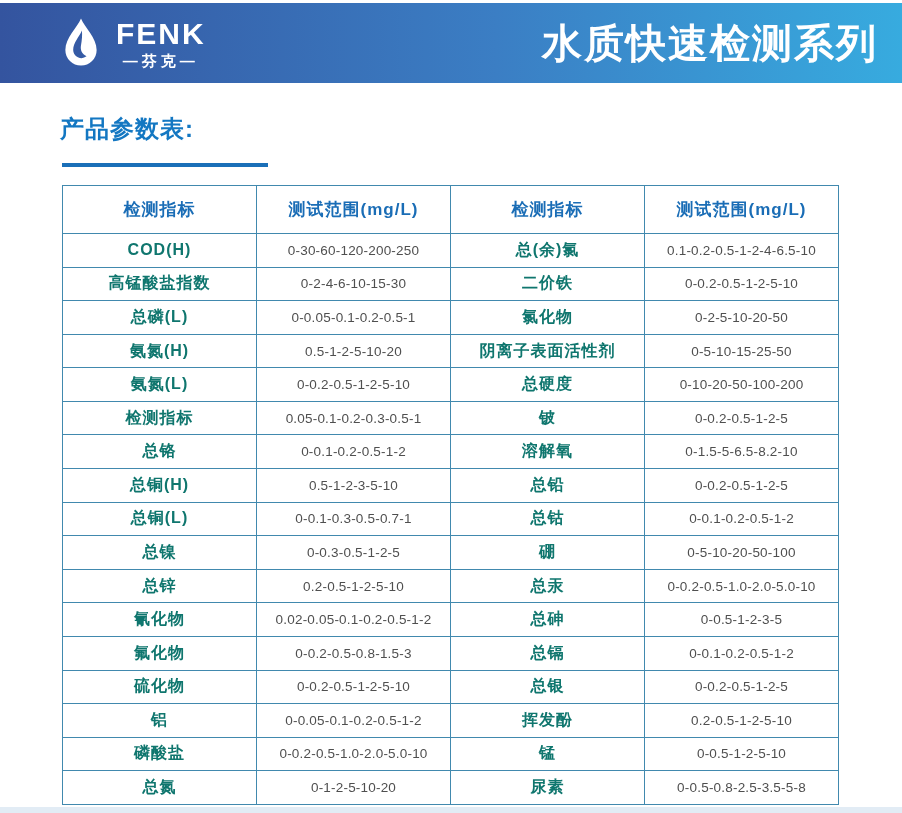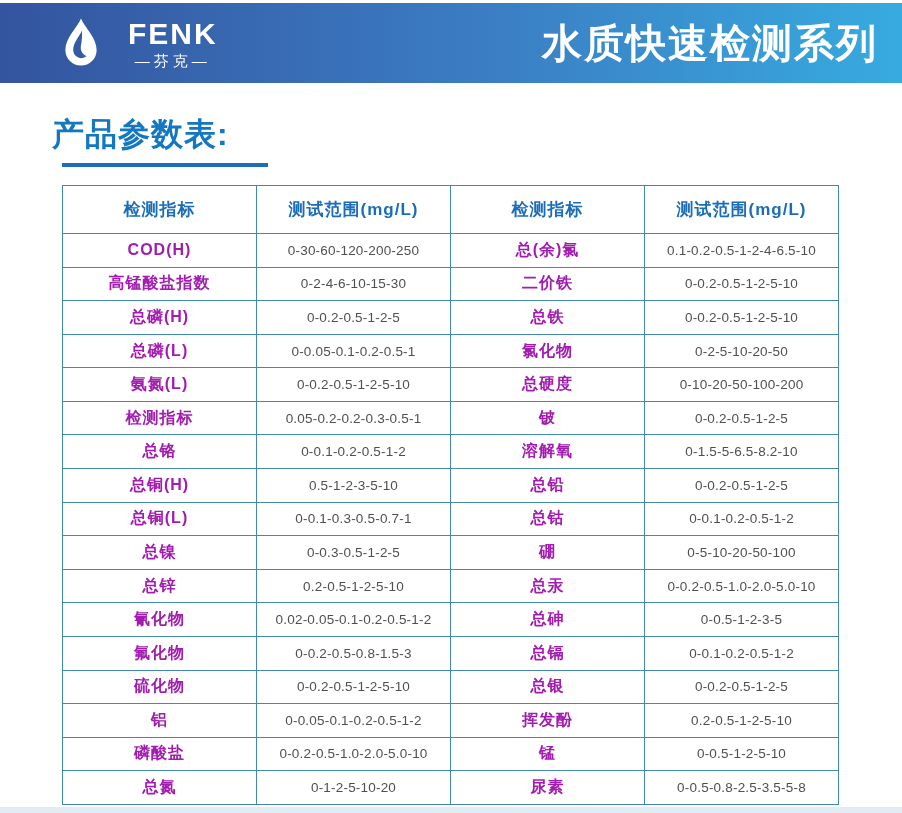--- a/index.html
+++ b/index.html
@@ -7,52 +7,52 @@
               font-family:"Liberation Sans", sans-serif; }
   .stage { position:relative; width:902px; height:813px; background:#ffffff; }
 
   
   .banner {
     position:absolute; left:0; top:3px; width:902px; height:80px;
     background:linear-gradient(90deg,#34549f 0%,#3b7ec4 55%,#37abdf 100%);
     display:flex; align-items:center; justify-content:space-between;
     padding:0 24px 0 58px;
   }
-  .logo { display:flex; align-items:center; gap:24px; }
+  .logo { display:flex; align-items:center; gap:12px; }
   .logo-flame { width:46px; height:64px; display:block; }
   .logo-text { display:flex; flex-direction:column; align-items:center; line-height:1; }
   .logo-name { color:#ffffff; font-weight:bold; font-size:30px; letter-spacing:2px; }
-  .logo-tagline { color:#ffffff; font-size:15px; letter-spacing:4px; margin-top:4px; font-weight:normal;text-align:center; }
+  .logo-tagline { color:#ffffff; font-size:15px; letter-spacing:4px; margin-top:4px; font-weight:bold;text-align:center; }
   .series-title { color:#ffffff; font-weight:bold; font-size:40px; letter-spacing:2px; }
 
   
   .section-title {
-    position:absolute; left:52px; top:113px;
-    color:#1377c2; font-size:32px; font-weight:800; letter-spacing:1px;
+    position:absolute; left:60px; top:113px;
+    color:#1377c2; font-size:24px; font-weight:800; letter-spacing:1px;
   }
   .section-underline {
     position:absolute; left:62px; top:163px; width:206px; height:4px;
     background:#1a6fb8;
   }
 
   
   table.params {
     position:absolute; left:62px; top:185px; width:777px; height:620px;
     border-collapse:collapse; table-layout:fixed; background:#ffffff;
   }
   table.params th, table.params td {
     border:1px solid #4189ae; text-align:center; vertical-align:middle;
     padding:0 4px; overflow:hidden; white-space:nowrap;
   }
   table.params thead tr { height:48px; }
   table.params th {
     color:#1a6db6; font-size:17px; font-weight:bold; letter-spacing:1px;
   }
   td.cell-indicator {
-    color:#a21caf; font-size:16px; font-weight:bold; letter-spacing:1px;
+    color:#0f766e; font-size:16px; font-weight:bold; letter-spacing:1px;
   }
   td.cell-range {
     color:#4f4f4f; font-size:13.5px; font-weight:normal; letter-spacing:0.2px;margin-left:37px;
   }
 
   
   .bottom-strip {
     position:absolute; left:0; bottom:0; width:902px; height:6px;
     background:#e2ecf5;
   }
@@ -95,40 +95,40 @@
           <td class="cell-indicator">总(余)氯</td>
           <td class="cell-range">0.1-0.2-0.5-1-2-4-6.5-10</td>
         </tr>
         <tr>
           <td class="cell-indicator">高锰酸盐指数</td>
           <td class="cell-range">0-2-4-6-10-15-30</td>
           <td class="cell-indicator">二价铁</td>
           <td class="cell-range">0-0.2-0.5-1-2-5-10</td>
         </tr>
         <tr>
-          <td class="cell-indicator">总磷(H)</td>
-          <td class="cell-range">0-0.2-0.5-1-2-5</td>
-          <td class="cell-indicator">总铁</td>
-          <td class="cell-range">0-0.2-0.5-1-2-5-10</td>
-        </tr>
-        <tr>
           <td class="cell-indicator">总磷(L)</td>
           <td class="cell-range">0-0.05-0.1-0.2-0.5-1</td>
           <td class="cell-indicator">氯化物</td>
           <td class="cell-range">0-2-5-10-20-50</td>
         </tr>
         <tr>
+          <td class="cell-indicator">氨氮(H)</td>
+          <td class="cell-range">0.5-1-2-5-10-20</td>
+          <td class="cell-indicator">阴离子表面活性剂</td>
+          <td class="cell-range">0-5-10-15-25-50</td>
+        </tr>
+        <tr>
           <td class="cell-indicator">氨氮(L)</td>
           <td class="cell-range">0-0.2-0.5-1-2-5-10</td>
           <td class="cell-indicator">总硬度</td>
           <td class="cell-range">0-10-20-50-100-200</td>
         </tr>
         <tr>
           <td class="cell-indicator">检测指标</td>
-          <td class="cell-range">0.05-0.2-0.2-0.3-0.5-1</td>
+          <td class="cell-range">0.05-0.1-0.2-0.3-0.5-1</td>
           <td class="cell-indicator">铍</td>
           <td class="cell-range">0-0.2-0.5-1-2-5</td>
         </tr>
         <tr>
           <td class="cell-indicator">总铬</td>
           <td class="cell-range">0-0.1-0.2-0.5-1-2</td>
           <td class="cell-indicator">溶解氧</td>
           <td class="cell-range">0-1.5-5-6.5-8.2-10</td>
         </tr>
         <tr>

